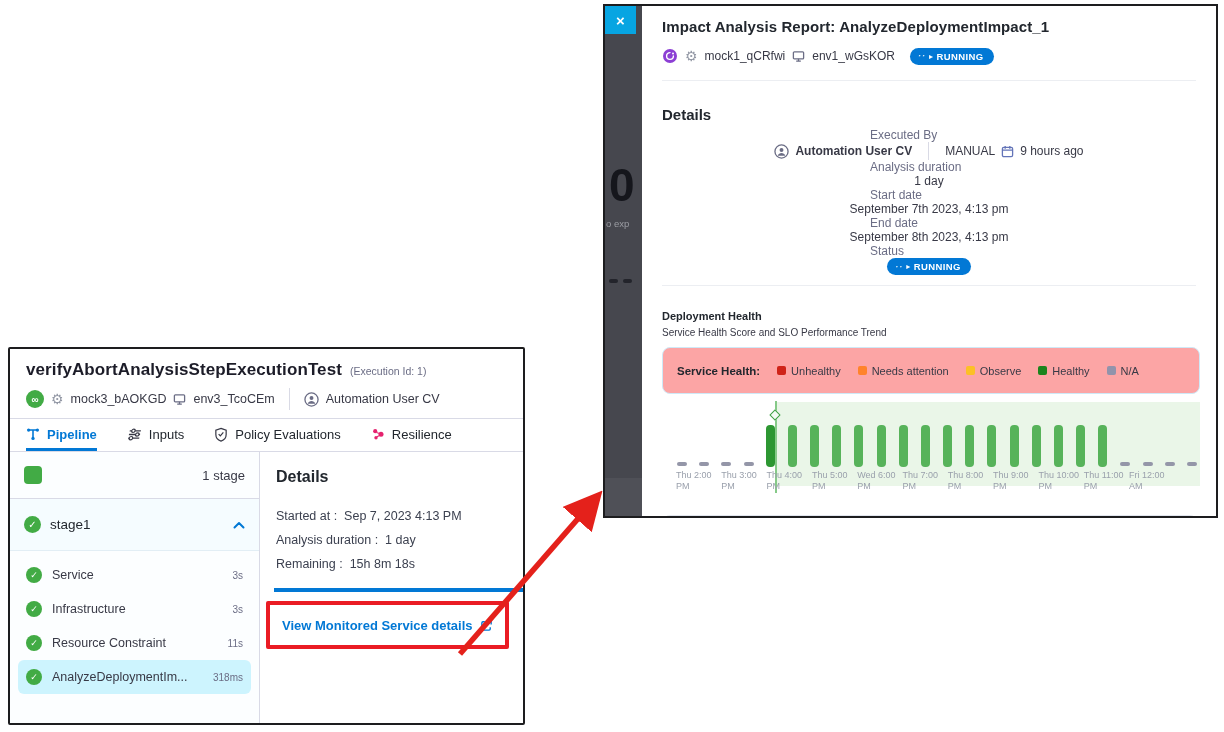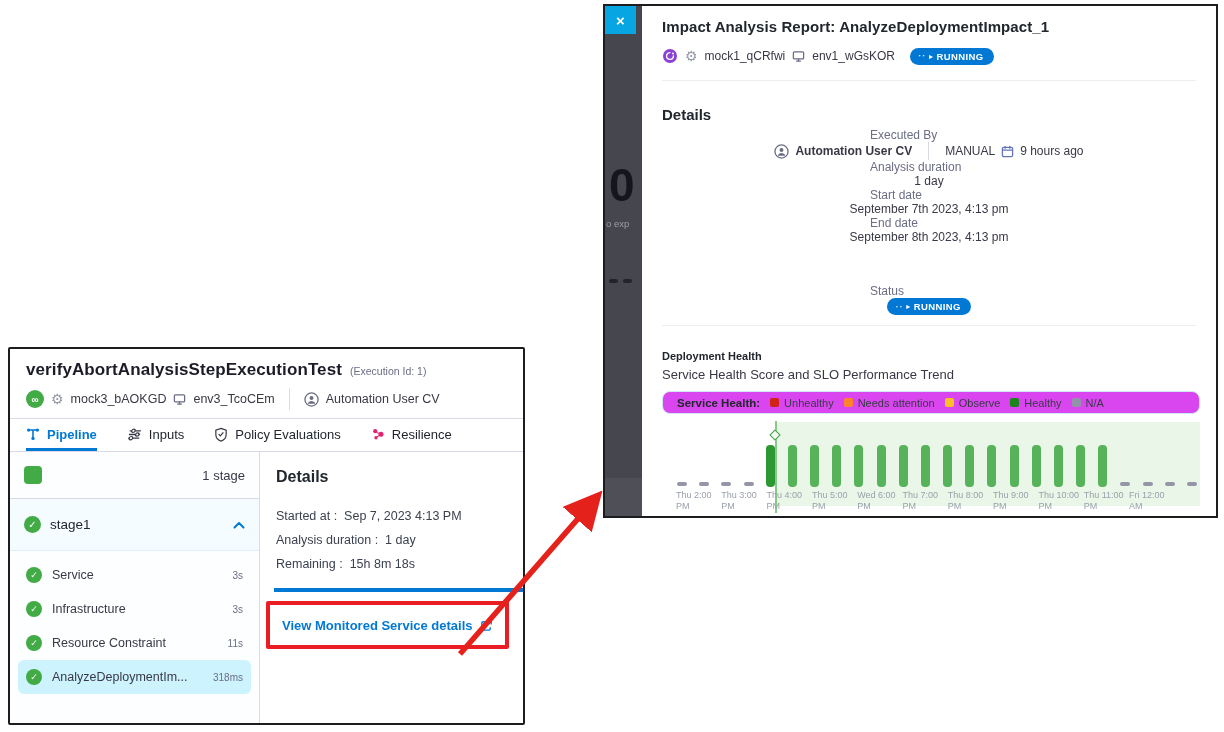--- a/index.html
+++ b/index.html
@@ -72,31 +72,31 @@
   .m-meta { display:flex; align-items:center; gap:7px; margin-top:10px; height:22px; font-size:12px; color:#383946; }
   .divider { height:1px; background:#eceef2; margin-top:13px; }
   .badge { display:inline-flex; align-items:center; gap:3px; background:#0278d5; color:#fff;
     border-radius:10px; padding:3px 10px 3px 8px; font-size:9.5px; font-weight:700; letter-spacing:.4px; margin-left:8px; }
   .badge .b-dots { font-size:9px; letter-spacing:1px; opacity:.85; }
   .badge .b-tri { font-size:8px; }
 
   .m-details { padding:10px 20px 12px; }
   .m-details h3 { font-size:15px; font-weight:700; color:#22272e; margin-bottom:5px; }
   .d-row { display:flex; align-items:center; min-height:24px; font-size:12px;flex-direction:column; }
-  .d-row.status-row { min-height:26px;margin-top:40px; }
+  .d-row.status-row { min-height:26px; }
   .d-label { width:118px; color:#6b6d85; flex:none; }
   .d-value { display:flex; align-items:center; gap:6px; color:#383946; }
   .d-value .strong { font-weight:700; color:#383946; }
   .mini-vdiv { width:1px; height:18px; background:#d9dae5; margin:0 10px; }
 
   .m-health { padding:12px 16px 0 20px; }
   .m-health h3 { font-size:11px; font-weight:700; color:#22272e; }
-  .m-health .sub { font-size:13px; color:#383946; margin-top:5px; }
-  .legend { margin-top:9px; background:#d946ef; border:1px solid #cfe9f7; border-radius:8px;
-    height:23px; display:flex; align-items:center; gap:10px; padding:0 14px; font-size:11px; color:#383946; }
+  .m-health .sub { font-size:10px; color:#383946; margin-top:5px; }
+  .legend { margin-top:9px; background:#fca5a5; border:1px solid #cfe9f7; border-radius:8px;
+    height:47px; display:flex; align-items:center; gap:17px; padding:0 14px; font-size:11px; color:#383946; }
   .legend b { font-size:11.5px; color:#22272e; }
   .legend-item { display:inline-flex; align-items:center; gap:5px; }
   .swatch { width:9px; height:9px; border-radius:2px; display:inline-block; }
 
   .chart { position:relative; height:96px; margin:5px 0 0 12px; }
   .band { position:absolute; left:102px; right:0; top:3px; bottom:9px; background:#eaf6e8; }
   .vline { position:absolute; left:101px; top:2px; width:2px; height:92px; background:#86ca88; }
   .marker { position:absolute; left:97px; top:12px; width:8px; height:8px; background:#f3fbf3;
     border:1.5px solid #3fa143; transform:rotate(45deg); }
   .bar { position:absolute; width:9px; height:42px; top:26px; border-radius:4px; }

